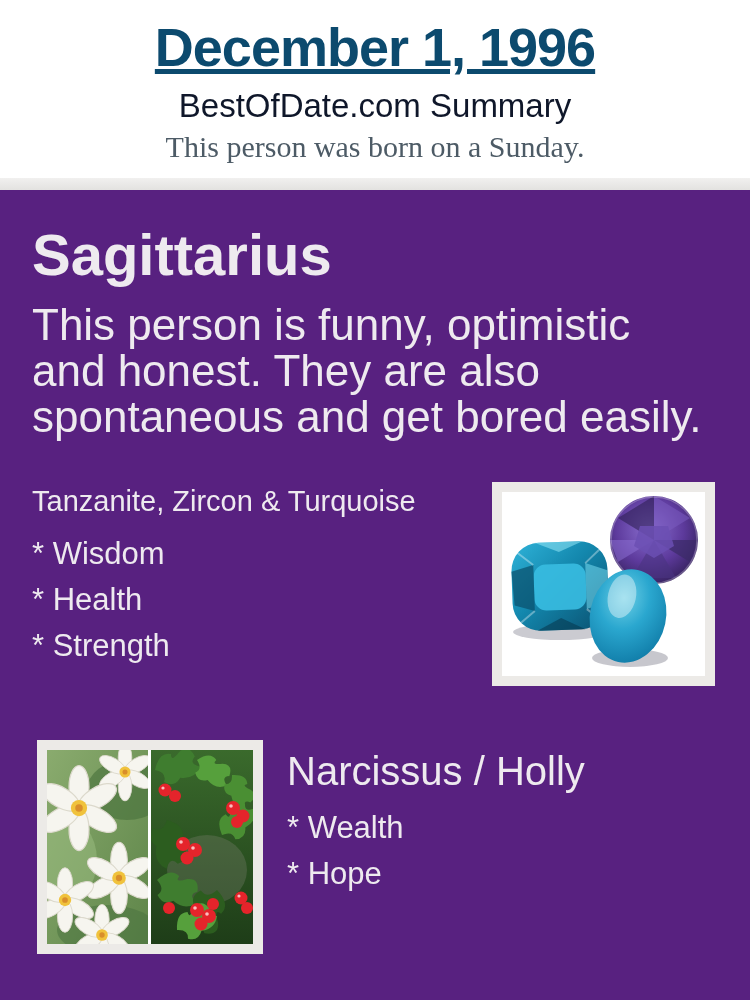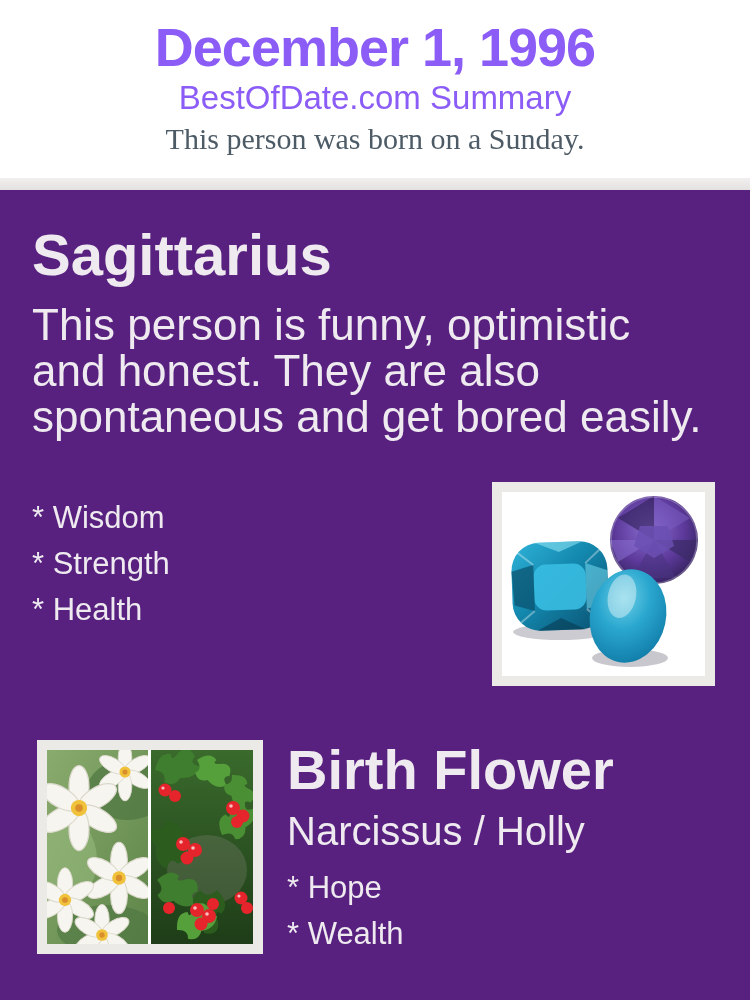--- a/index.html
+++ b/index.html
@@ -3,24 +3,24 @@
 <meta charset="utf-8">
 <style>
   * { margin: 0; padding: 0; box-sizing: border-box; }
   html, body { background: #ffffff; }
   body { font-family: "Liberation Sans", "DejaVu Sans", sans-serif; }
   .page { position: relative; width: 750px; height: 1000px; overflow: hidden; background: #fff; }
 
   
   .header { text-align: center; padding-top: 16px; height: 178px; }
   .date-title {
-    color: #8b5cf6; font-size: 54px; font-weight: 700; line-height: 62px; letter-spacing: -1px;
+    color: #0c4a6e; font-size: 54px; font-weight: 700; line-height: 62px; letter-spacing: -1px; text-decoration: underline;
   }
   .site-summary {
-    color: #8b5cf6; font-size: 33px; font-weight: 400; line-height: 40px; margin-top: 0;
+    color: #0f172a; font-size: 33px; font-weight: 400; line-height: 40px; margin-top: 8px;
   }
   .born-note {
     color: #4D5B66; font-size: 30px; font-weight: 400; line-height: 38px; margin-top: 2px; font-family: Liberation Serif, serif;
   }
   .divider { height: 12px; background: linear-gradient(#F1F0EF, #E3E2E0); }
 
   
   .main {
     background: #582180; height: 810px; color: #EEEAEF;
     padding: 34px 35px 8px 32px;
@@ -60,24 +60,25 @@
 
   <main class="main">
 
     <section>
       <h1 class="zodiac-name">Sagittarius</h1>
       <p class="zodiac-desc">This person is funny, optimistic and honest. They are also spontaneous and get bored easily.</p>
     </section>
 
     <section class="birthstone-row">
       <div>
+        <div class="stone-names">Tanzanite, Zircon &amp; Turquoise</div>
         <ul class="traits">
           <li>* Wisdom</li>
+          <li>* Health</li>
           <li>* Strength</li>
-          <li>* Health</li>
         </ul>
       </div>
 
       <figure class="photo gem-photo">
         <svg width="203" height="184" viewBox="0 0 203 184">
           <defs>
             <radialGradient id="tanzBody" cx="45%" cy="38%" r="70%">
               <stop offset="0%" stop-color="#8a6fd0"></stop>
               <stop offset="55%" stop-color="#5d3a9c"></stop>
               <stop offset="100%" stop-color="#2e1d52"></stop>
@@ -215,24 +216,23 @@
                 <circle cx="184" cy="56" r="1.8"></circle>
                   <circle cx="116" cy="38" r="1.6"></circle>
                 <circle cx="192" cy="146" r="1.6"></circle>
               </g>
             </g>
           </g>
         </svg>
       </figure>
 
       <div class="flower-text">
-        <h2 class="section-heading">Birth Flower</h2>
         <div class="flower-names">Narcissus / Holly</div>
         <ul class="traits">
+          <li>* Wealth</li>
           <li>* Hope</li>
-          <li>* Wealth</li>
 
         </ul>
       </div>
     </section>
 
   </main>
 </div>
 
 </body></html>

